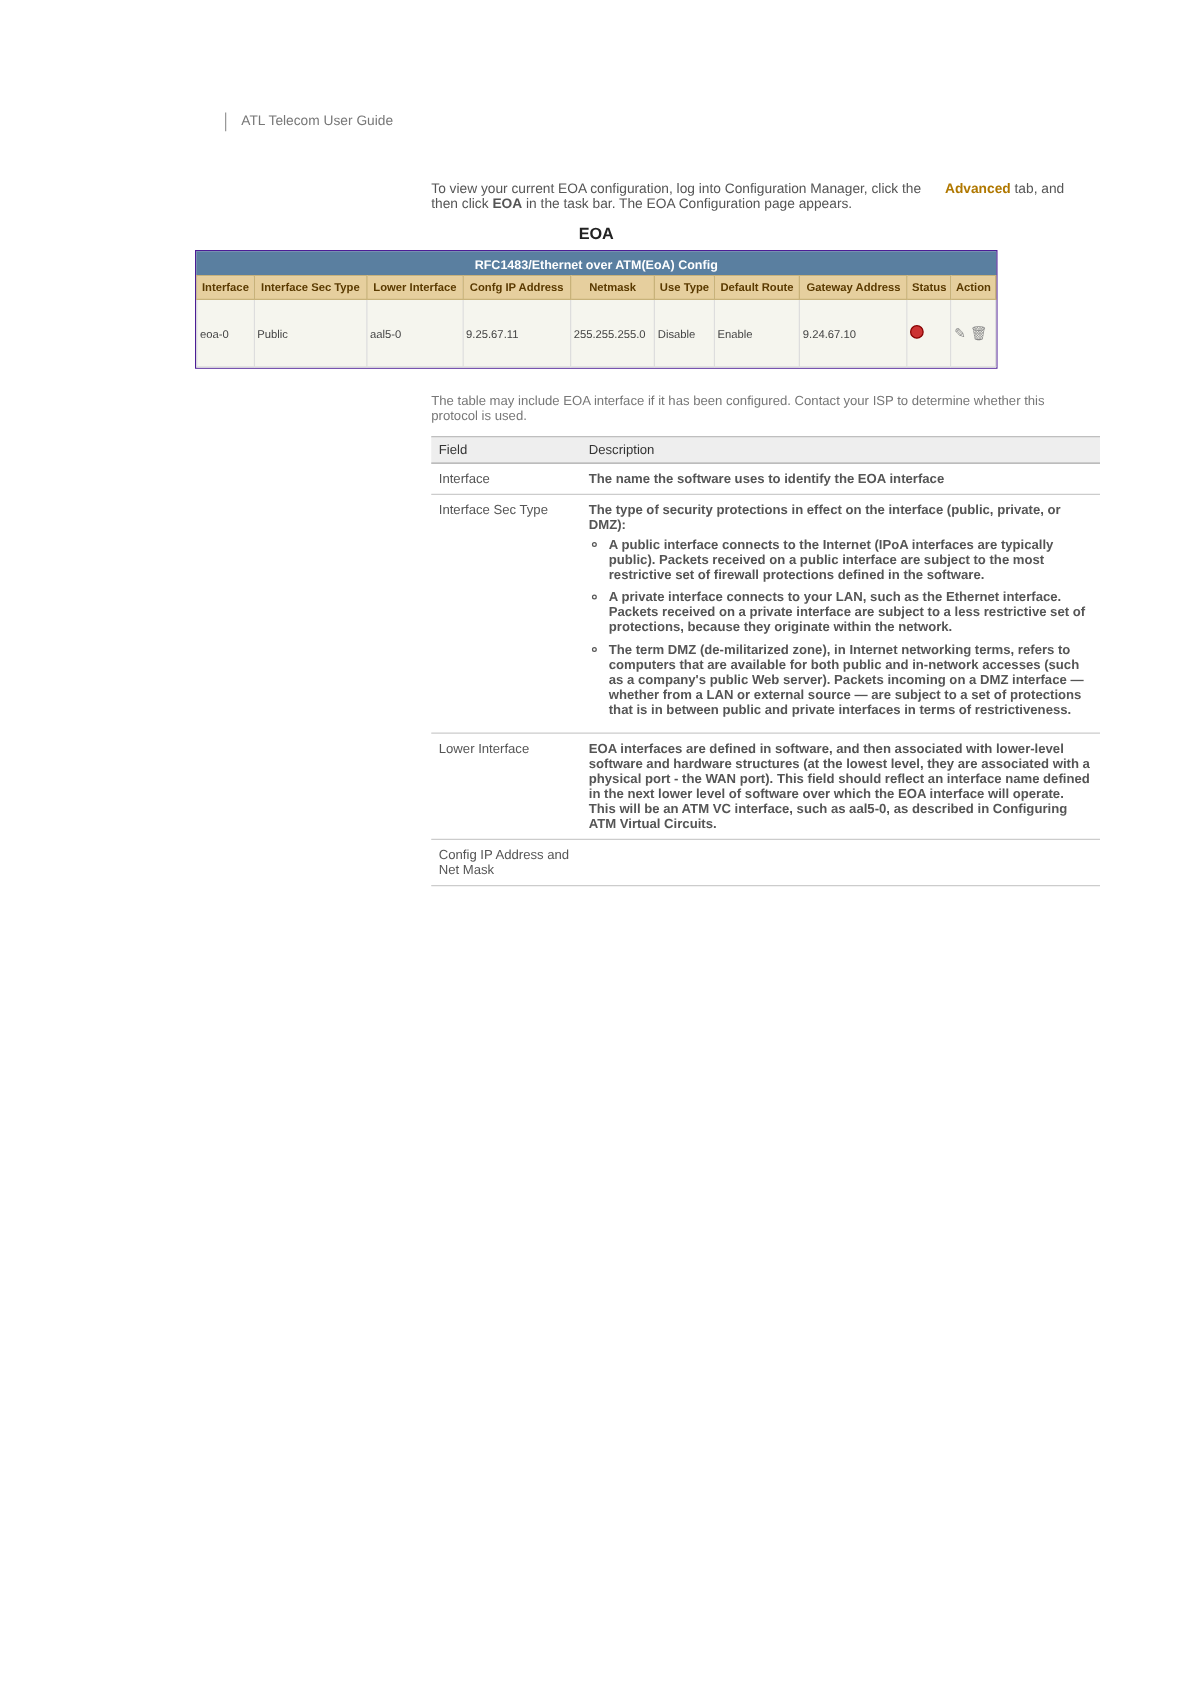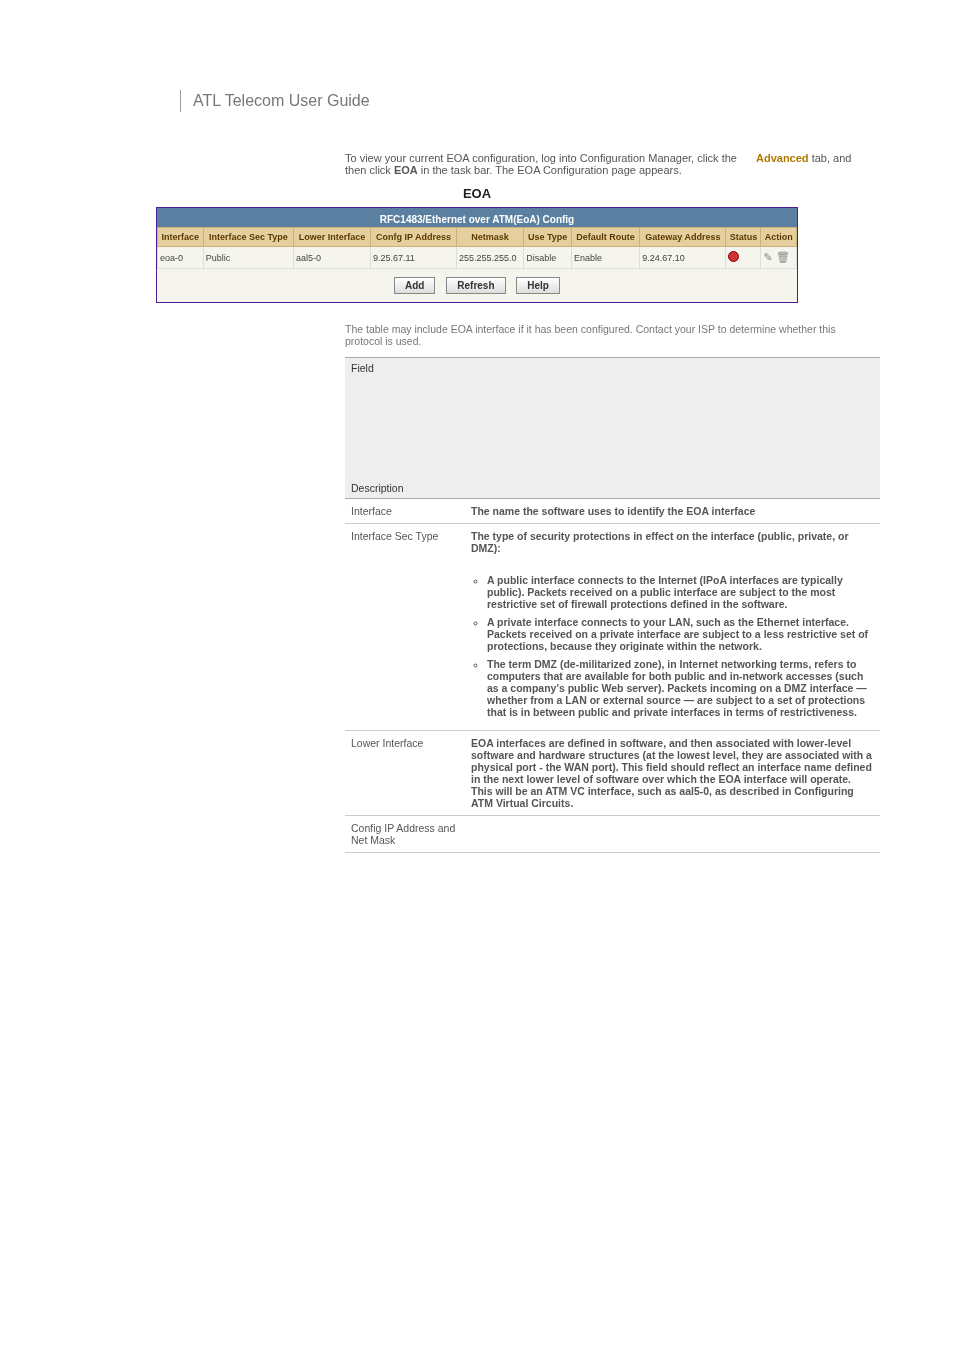--- a/index.html
+++ b/index.html
@@ -14,21 +14,21 @@
   .page {
     padding: 90px 100px 60px 100px;
   }
   .header-block {
     border-left: 1px solid #999;
     padding-left: 12px;
     margin-bottom: 40px;
     margin-left: 80px;
     line-height: 1.4;
   }
-  .header-block .guide-name { color: #777; font-size: 16px; }
+  .header-block .guide-name { color: #777; font-size: 11px; }
   .header-block .model { font-weight: bold; font-size: 12px; }
 
   .body-text {
     margin-left: 245px;
     font-size: 11px;
     color: #555;
   }
   .body-text p { margin: 0 0 10px 0; }
   .advanced { color: #b07800; font-weight: bold; margin-left: 16px; }
   .sub-link { font-weight: bold; }
@@ -64,21 +64,21 @@
   }
   table.eoa-table th {
     background: #e6cf9e;
     color: #5a3a00;
     font-weight: bold;
     padding: 4px 2px;
     border: 1px solid #c8b27a;
   }
   table.eoa-table td {
     background: #f5f5ee;
-    padding: 4px 2px;
+    padding: 20px 2px;
     border: 1px solid #ddd;
     color: #444;
   }
   .btn-row {
     background: #f5f5ee;
     text-align: center;
     padding: 8px 0;
   }
   .btn {
     display: inline-block;
@@ -106,33 +106,32 @@
     margin-left: 245px;
     width: 535px;
     font-size: 10.5px;
     border-top: 1px solid #aaa;
   }
   .field-defs .header-row {
     background: #eee;
     padding: 4px 6px;
     border-bottom: 1px solid #aaa;
     display:flex;
-    flex-direction:column;
   }
   .field-defs .header-row .c1 { flex: 0 0 120px; font-weight: normal; }
   .field-defs .header-row .c2 { flex: 1; }
   .field-defs .row {
     padding: 6px;
     border-bottom: 1px solid #ccc;
     display:flex;
     color:#555;
   }
   .field-defs .row .c1 { flex: 0 0 120px; }
   .field-defs .row .c2 { flex: 1; font-weight: bold; }
-  .field-defs ul { margin: 20px 0 0 0; padding-left: 16px; }
+  .field-defs ul { margin: 4px 0 0 0; padding-left: 16px; }
   .field-defs li { list-style-type: circle; margin-bottom: 6px; }
 
   .lower-caption {
     font-size:10.5px;color:#777;margin:6px 0 18px 0;
   }
 </style>
 </head>
 <body>
 
 <div class="page">
@@ -181,25 +180,20 @@
         <td>Enable</td>
         <td>9.24.67.10</td>
         <td><span class="status-dot"></span></td>
         <td>
           <span class="pencil">✎</span>
           <span class="trash">🗑</span>
         </td>
       </tr>
     </tbody>
       </table>
-    <div class="btn-row">
-      <span class="btn">Add</span>
-      <span class="btn">Refresh</span>
-      <span class="btn">Help</span>
-    </div>
   </div>
 
   <div class="body-text">
     <p class="lower-caption">The table may include EOA interface if it has been configured. Contact your ISP to determine whether this protocol is used.</p>
   </div>
 
   <div class="field-defs">
     <div class="header-row">
       <div class="c1">Field</div>
       <div class="c2">Description</div>

